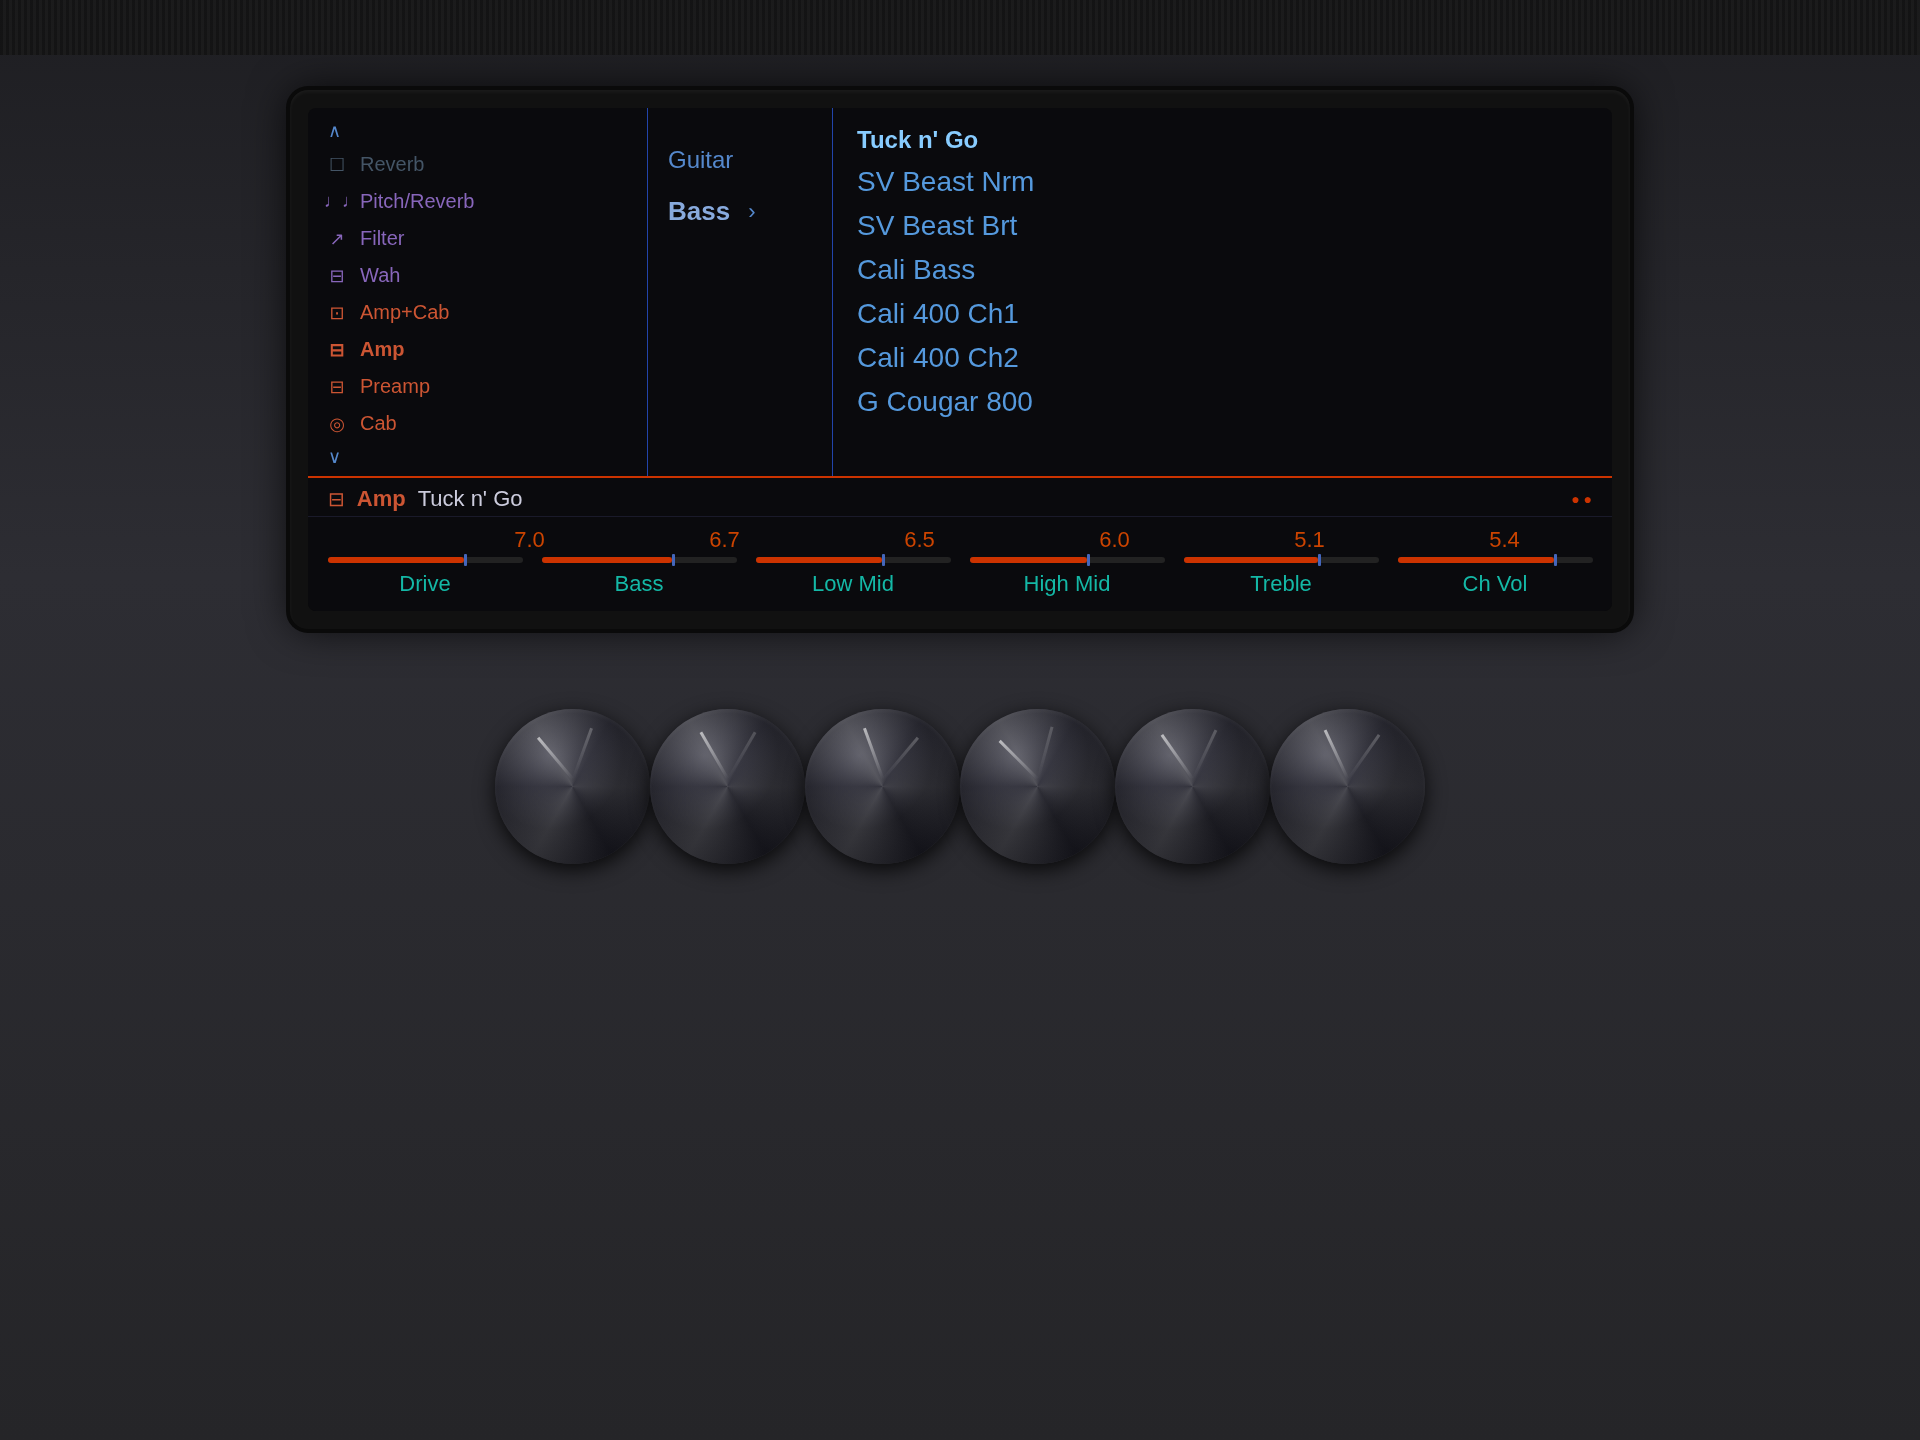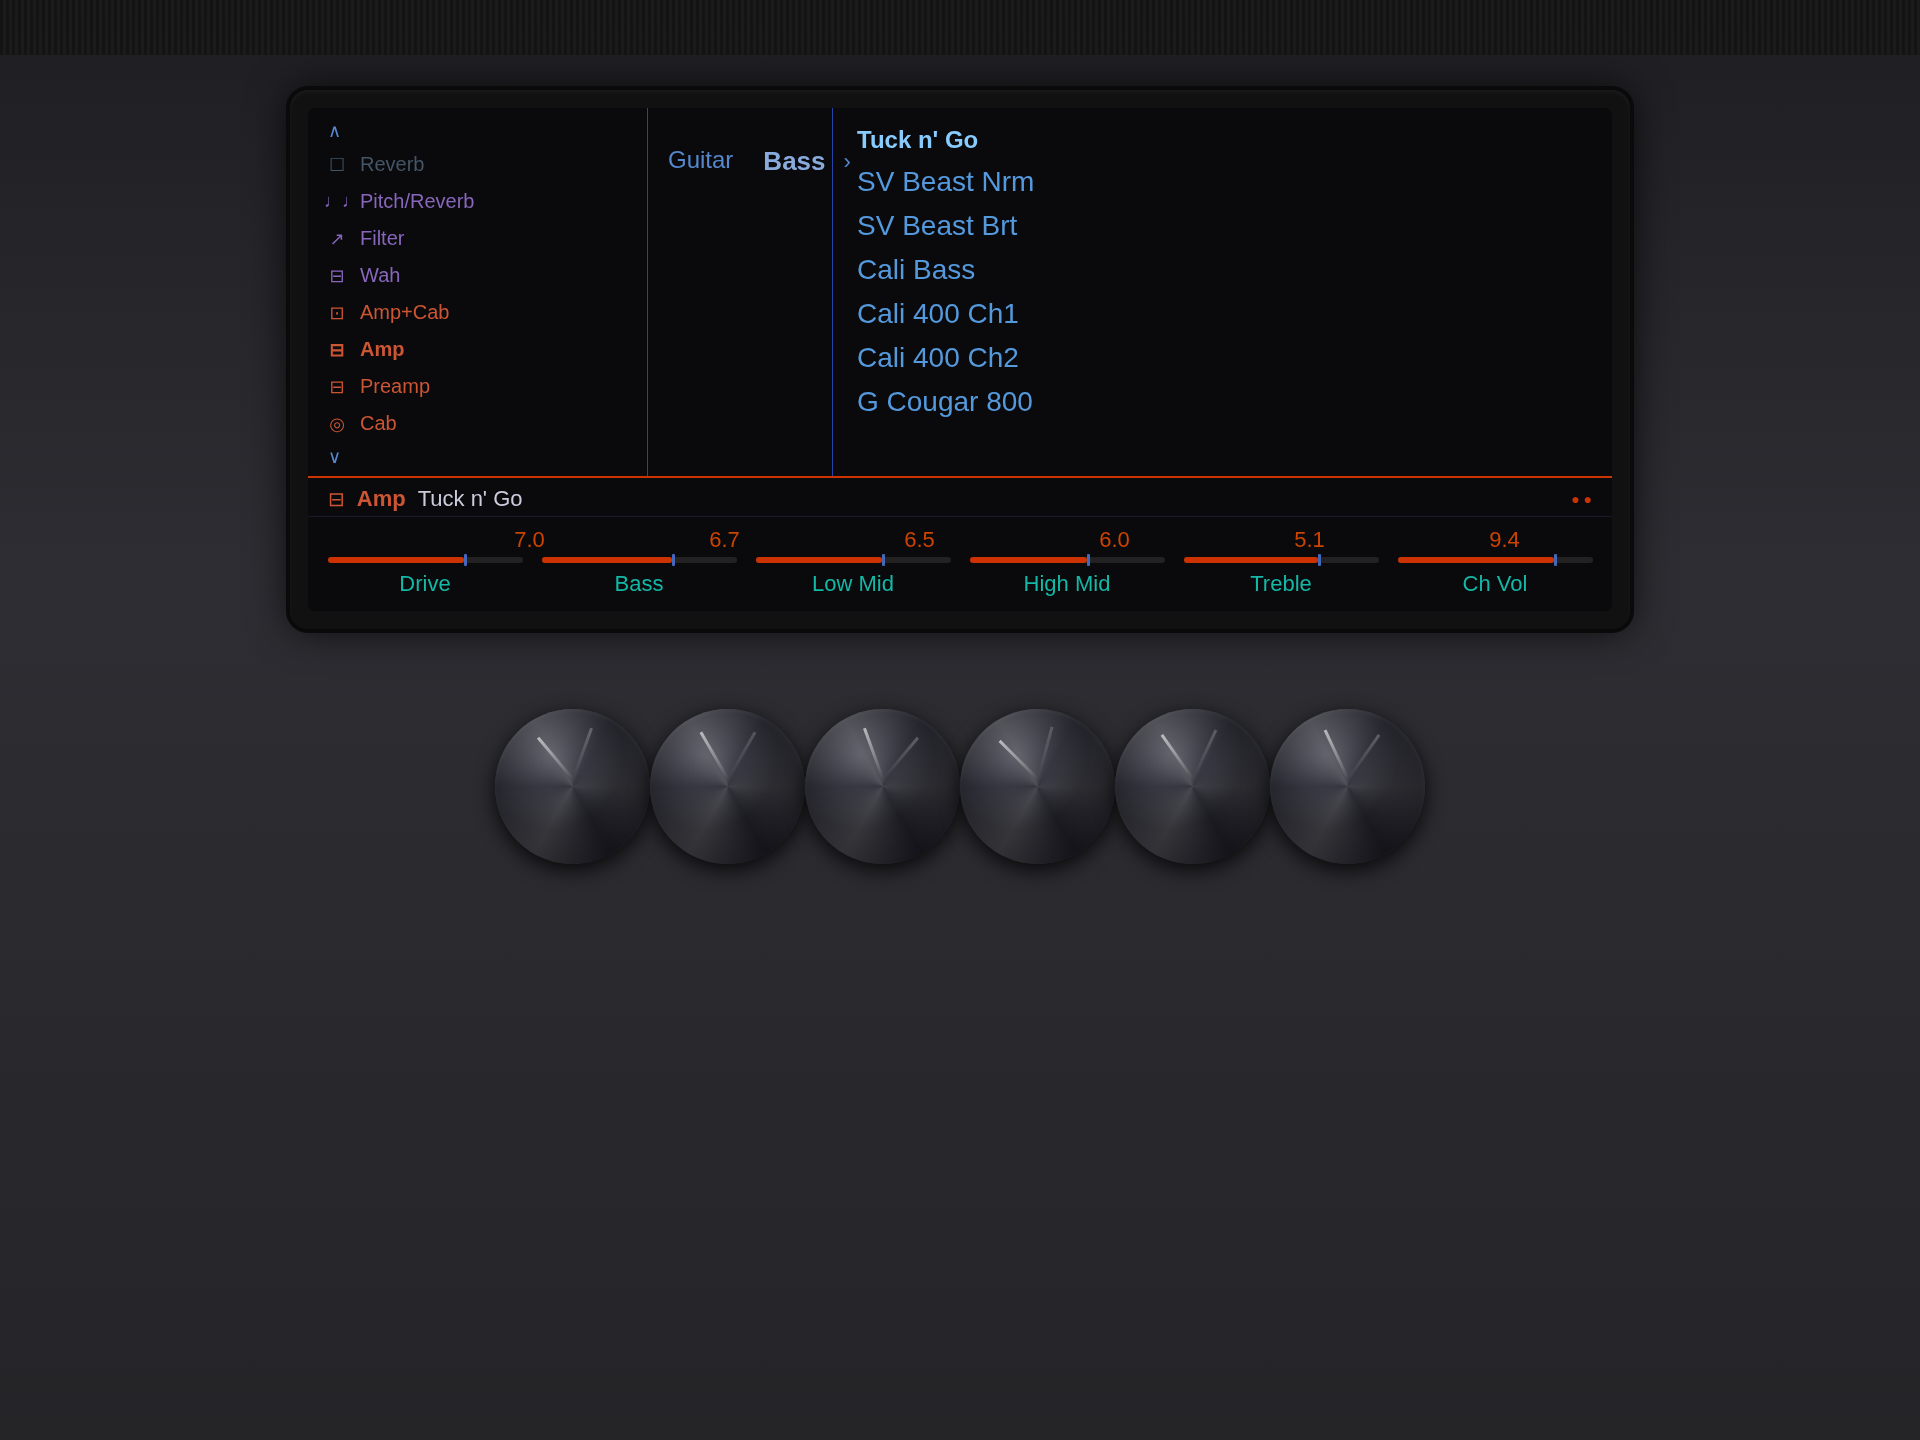--- a/index.html
+++ b/index.html
@@ -355,21 +355,21 @@
           </div>
           <div class="effect-item" style="color:#cc5533;">
             <span class="icon">◎</span>
             <span class="label">Cab</span>
           </div>
 
           <span class="down-arrow">∨</span>
         </div>
 
         <div class="panel-middle">
-          <div style="display:flex; flex-direction:row; gap:14px; padding-top: 18px;">
+          <div style="display:flex; flex-direction:column; gap:14px; padding-top: 18px;">
             <div class="type-item">
               <span>Guitar</span>
             </div>
             <div style="display:flex; align-items:center; gap:10px;">
               <div class="type-item selected">
                 <span>Bass</span>
               </div>
               <span class="type-arrow">›</span>
             </div>
           </div>
@@ -408,21 +408,21 @@
       </div>
 
       <div class="params-section">
 
         <div class="params-values">
           <span class="param-value">7.0</span>
           <span class="param-value">6.7</span>
           <span class="param-value">6.5</span>
           <span class="param-value">6.0</span>
           <span class="param-value">5.1</span>
-          <span class="param-value">9.4</span>
+          <span class="param-value">5.4</span>
         </div>
 
         <div class="param-slider-row">
           <div class="param-slider">
             <div class="track-fill" style="width:70%;"></div>
             <div class="indicator" style="left:70%;"></div>
           </div>
           <div class="param-slider">
             <div class="track-fill" style="width:67%;"></div>
             <div class="indicator" style="left:67%;"></div>

